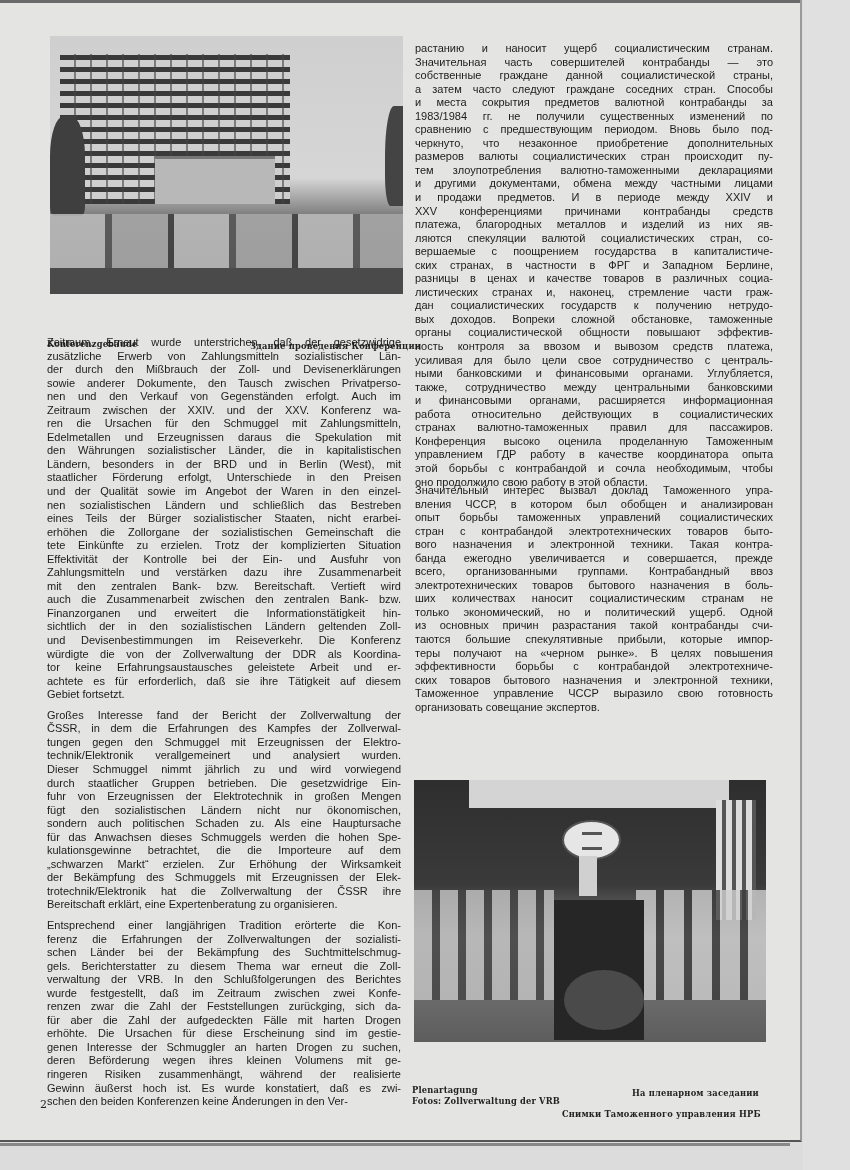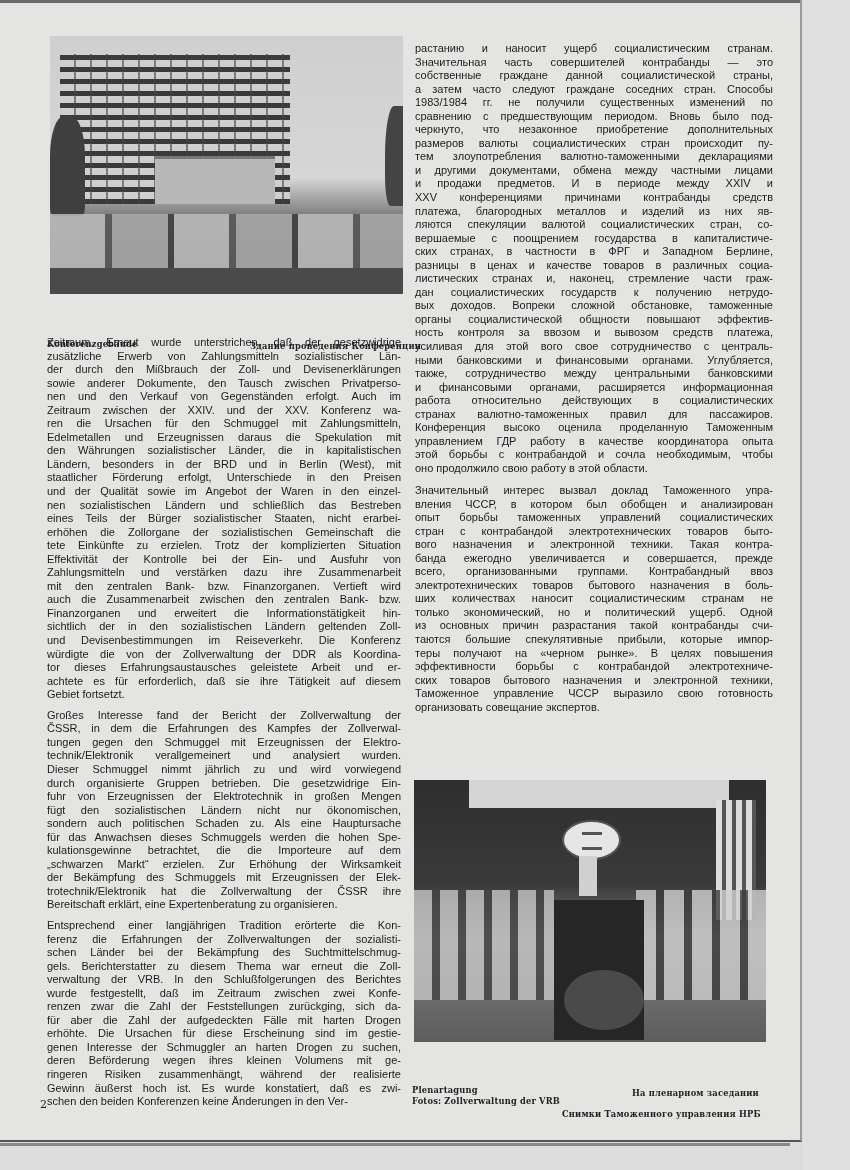--- a/index.html
+++ b/index.html
@@ -111,37 +111,37 @@
         <span>den Währungen sozialistischer Länder, die in kapitalistischen</span>
         <span>Ländern, besonders in der BRD und in Berlin (West), mit</span>
         <span>staatlicher Förderung erfolgt, Unterschiede in den Preisen</span>
         <span>und der Qualität sowie im Angebot der Waren in den einzel-</span>
         <span>nen sozialistischen Ländern und schließlich das Bestreben</span>
         <span>eines Teils der Bürger sozialistischer Staaten, nicht erarbei-</span>
         <span>erhöhen die Zollorgane der sozialistischen Gemeinschaft die</span>
         <span>tete Einkünfte zu erzielen. Trotz der komplizierten Situation</span>
         <span>Effektivität der Kontrolle bei der Ein- und Ausfuhr von</span>
         <span>Zahlungsmitteln und verstärken dazu ihre Zusammenarbeit</span>
-        <span>mit den zentralen Bank- bzw. Finanzorganen. Vertieft wird</span>
+        <span>mit den zentralen Bank- bzw. Bereitschaft. Vertieft wird</span>
         <span>auch die Zusammenarbeit zwischen den zentralen Bank- bzw.</span>
         <span>Finanzorganen und erweitert die Informationstätigkeit hin-</span>
         <span>sichtlich der in den sozialistischen Ländern geltenden Zoll-</span>
         <span>und Devisenbestimmungen im Reiseverkehr. Die Konferenz</span>
         <span>würdigte die von der Zollverwaltung der DDR als Koordina-</span>
-        <span>tor dieses Erfahrungsaustausches geleistete Arbeit und er-</span>
+        <span>tor keine Erfahrungsaustausches geleistete Arbeit und er-</span>
         <span>achtete es für erforderlich, daß sie ihre Tätigkeit auf diesem</span>
         <span class="last">Gebiet fortsetzt.</span>
       </p>
       <p>
         <span>Großes Interesse fand der Bericht der Zollverwaltung der</span>
         <span>ČSSR, in dem die Erfahrungen des Kampfes der Zollverwal-</span>
         <span>tungen gegen den Schmuggel mit Erzeugnissen der Elektro-</span>
         <span>technik/Elektronik verallgemeinert und analysiert wurden.</span>
         <span>Dieser Schmuggel nimmt jährlich zu und wird vorwiegend</span>
-        <span>durch organisierte Gruppen betrieben. Die gesetzwidrige Ein-</span>
+        <span>durch staatlicher Gruppen betrieben. Die gesetzwidrige Ein-</span>
         <span>fuhr von Erzeugnissen der Elektrotechnik in großen Mengen</span>
         <span>fügt den sozialistischen Ländern nicht nur ökonomischen,</span>
         <span>sondern auch politischen Schaden zu. Als eine Hauptursache</span>
         <span>für das Anwachsen dieses Schmuggels werden die hohen Spe-</span>
         <span>kulationsgewinne betrachtet, die die Importeure auf dem</span>
         <span>„schwarzen Markt“ erzielen. Zur Erhöhung der Wirksamkeit</span>
         <span>der Bekämpfung des Schmuggels mit Erzeugnissen der Elek-</span>
         <span>trotechnik/Elektronik hat die Zollverwaltung der ČSSR ihre</span>
         <span class="last">Bereitschaft erklärt, eine Expertenberatung zu organisieren.</span>
       </p>
@@ -162,39 +162,40 @@
         <span class="last">schen den beiden Konferenzen keine Änderungen in den Ver-</span>
       </p>
     </div>
 
   <div class="col col-right-1" id="col-ru1">
       <p>
         <span>растанию и наносит ущерб социалистическим странам.</span>
         <span>Значительная часть совершителей контрабанды — это</span>
         <span>собственные граждане данной социалистической страны,</span>
         <span>а затем часто следуют граждане соседних стран. Способы</span>
+        <span>и места сокрытия предметов валютной контрабанды за</span>
         <span>1983/1984 гг. не получили существенных изменений по</span>
         <span>сравнению с предшествующим периодом. Вновь было под-</span>
         <span>черкнуто, что незаконное приобретение дополнительных</span>
         <span>размеров валюты социалистических стран происходит пу-</span>
         <span>тем злоупотребления валютно-таможенными декларациями</span>
         <span>и другими документами, обмена между частными лицами</span>
         <span>и продажи предметов. И в периоде между XXIV и</span>
         <span>XXV конференциями причинами контрабанды средств</span>
         <span>платежа, благородных металлов и изделий из них яв-</span>
         <span>ляются спекуляции валютой социалистических стран, со-</span>
         <span>вершаемые с поощрением государства в капиталистиче-</span>
         <span>ских странах, в частности в ФРГ и Западном Берлине,</span>
         <span>разницы в ценах и качестве товаров в различных социа-</span>
         <span>листических странах и, наконец, стремление части граж-</span>
         <span>дан социалистических государств к получению нетрудо-</span>
         <span>вых доходов. Вопреки сложной обстановке, таможенные</span>
         <span>органы социалистической общности повышают эффектив-</span>
         <span>ность контроля за ввозом и вывозом средств платежа,</span>
-        <span>усиливая для этой вого свое сотрудничество с централь-</span>
+        <span>усиливая для было цели свое сотрудничество с централь-</span>
         <span>ными банковскими и финансовыми органами. Углубляется,</span>
         <span>также, сотрудничество между центральными банковскими</span>
         <span>и финансовыми органами, расширяется информационная</span>
         <span>работа относительно действующих в социалистических</span>
         <span>странах валютно-таможенных правил для пассажиров.</span>
         <span>Конференция высоко оценила проделанную Таможенным</span>
         <span>управлением ГДР работу в качестве координатора опыта</span>
         <span>этой борьбы с контрабандой и сочла необходимым, чтобы</span>
         <span class="last">оно продолжило свою работу в этой области.</span>
       </p>

